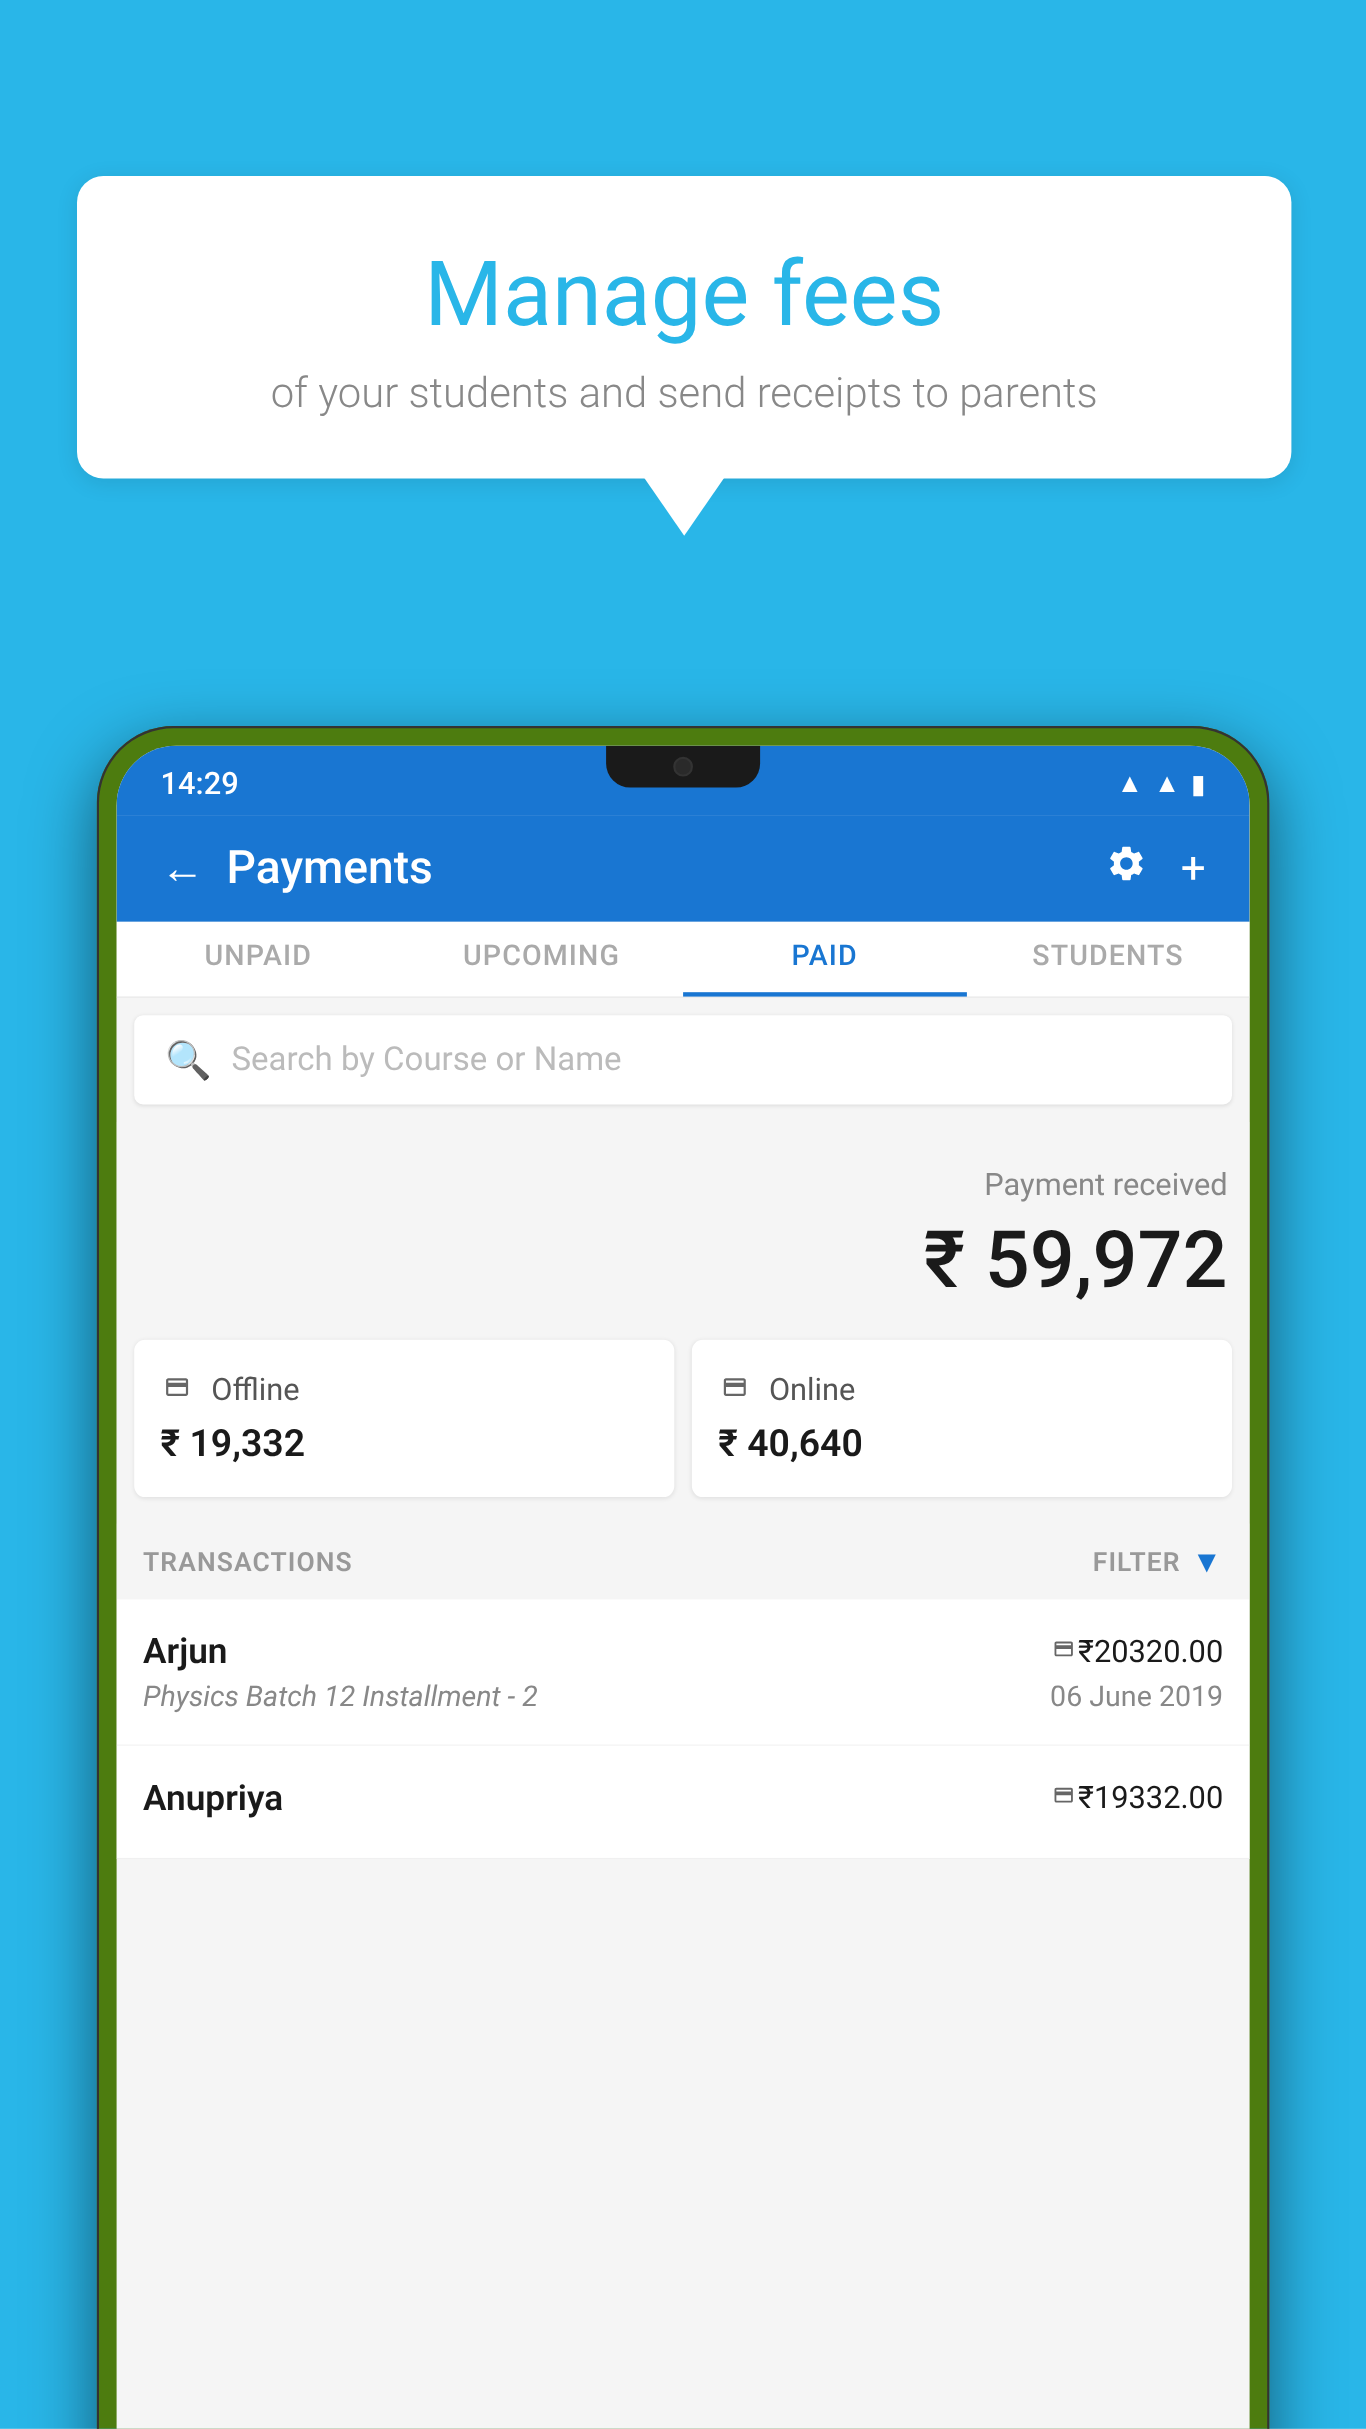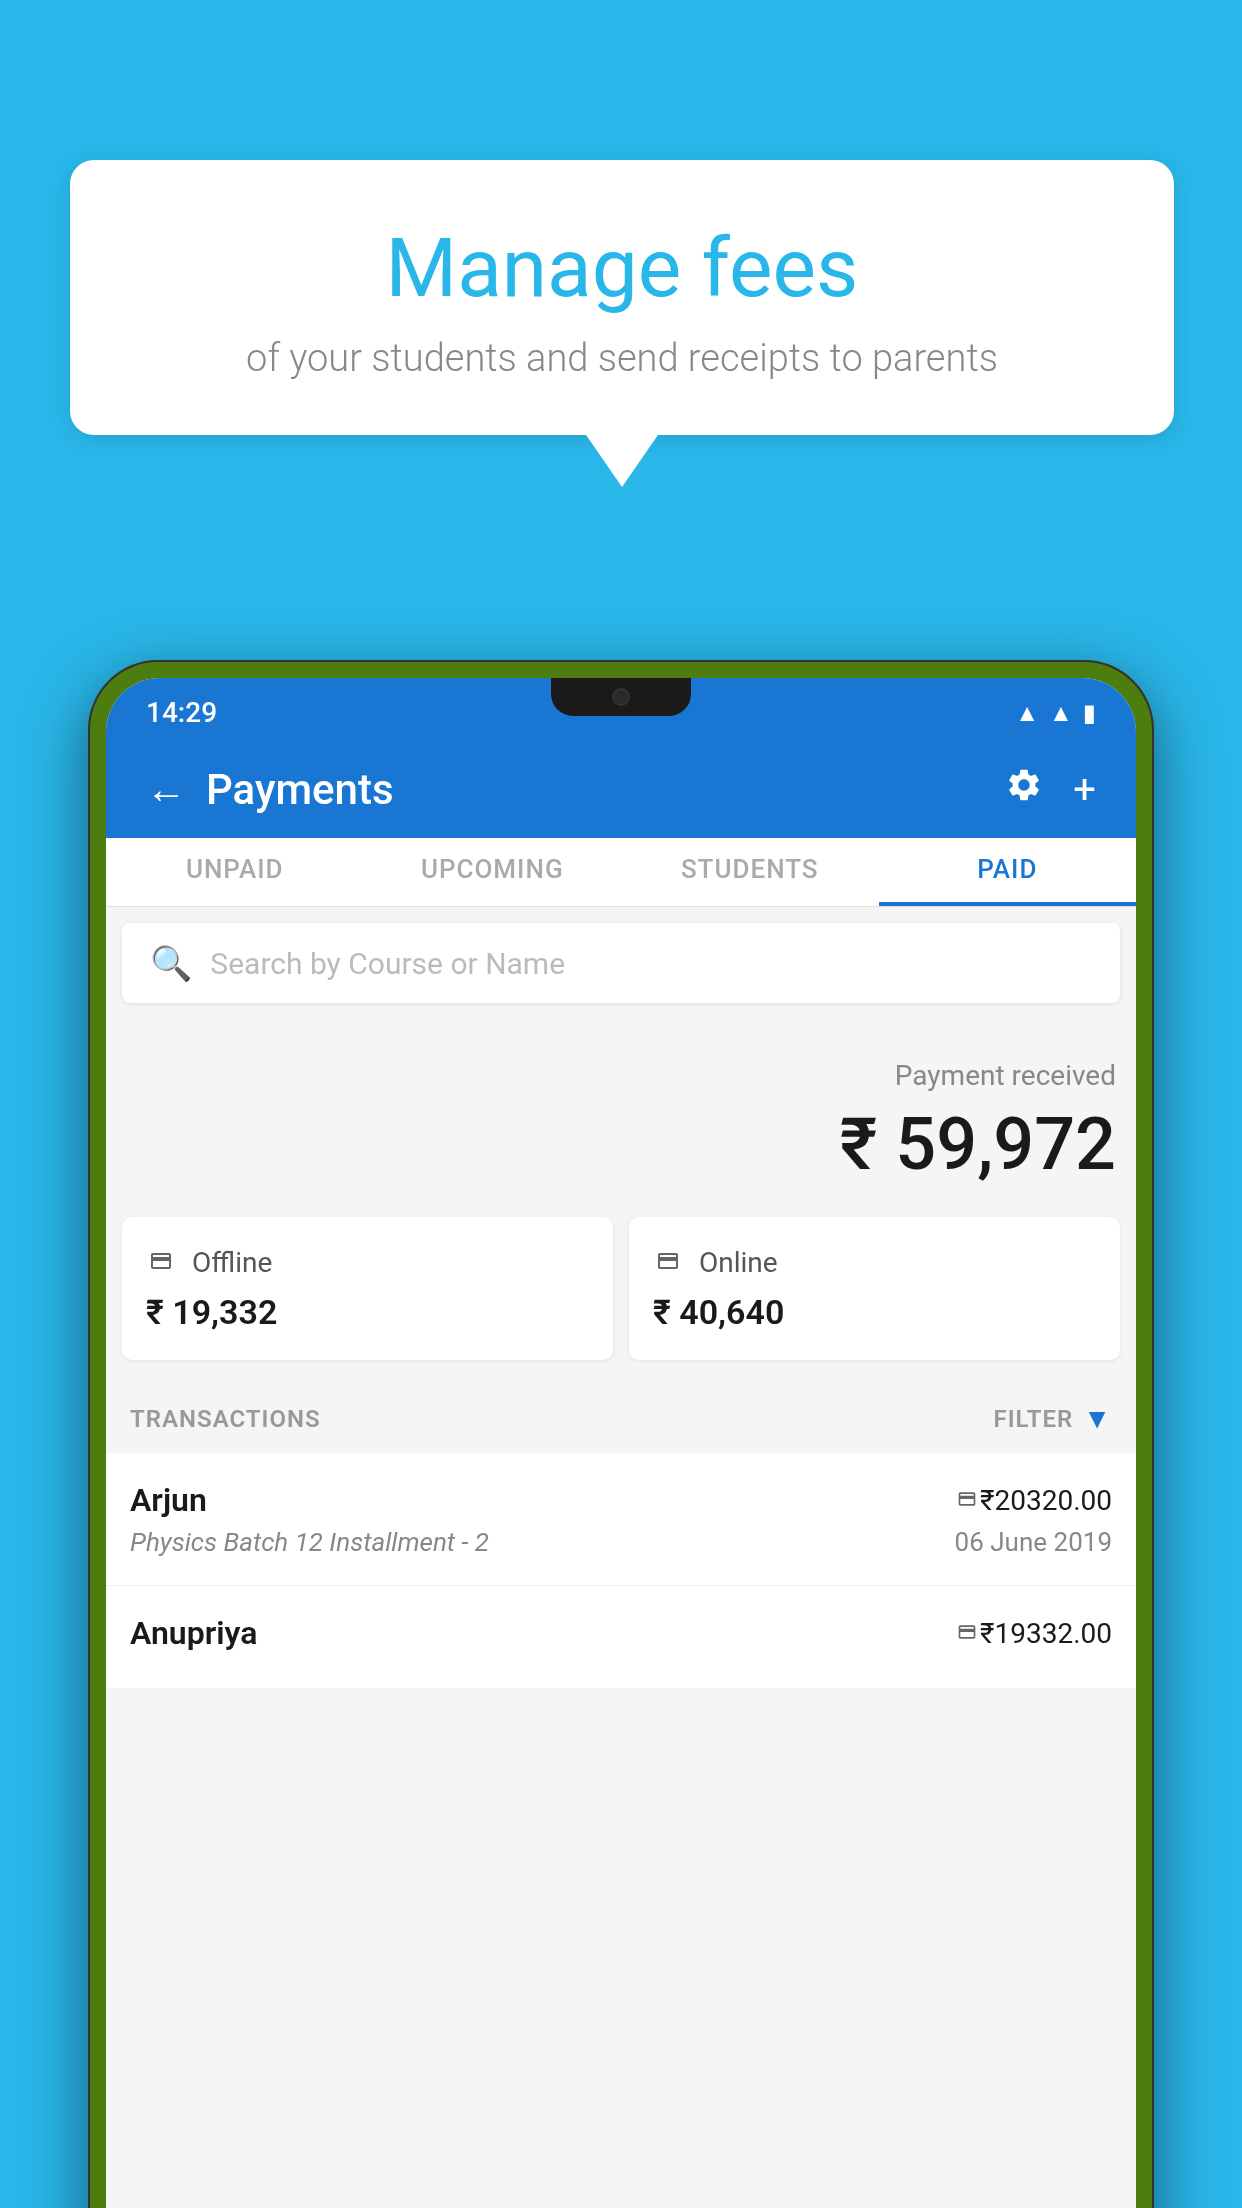--- a/index.html
+++ b/index.html
@@ -437,25 +437,25 @@
         </div>
       </div>
 
       <div class="tabs">
         <div class="tab">
           <span>UNPAID</span>
         </div>
         <div class="tab">
           <span>UPCOMING</span>
         </div>
+        <div class="tab active">
+          <span>PAID</span>
+        </div>
         <div class="tab">
           <span>STUDENTS</span>
-        </div>
-        <div class="tab active">
-          <span>PAID</span>
         </div>
       </div>
 
       <div class="content">
 
         <div class="search-container">
           <span class="search-icon">🔍</span>
           <span class="search-text">Search by Course or Name</span>
         </div>
 

